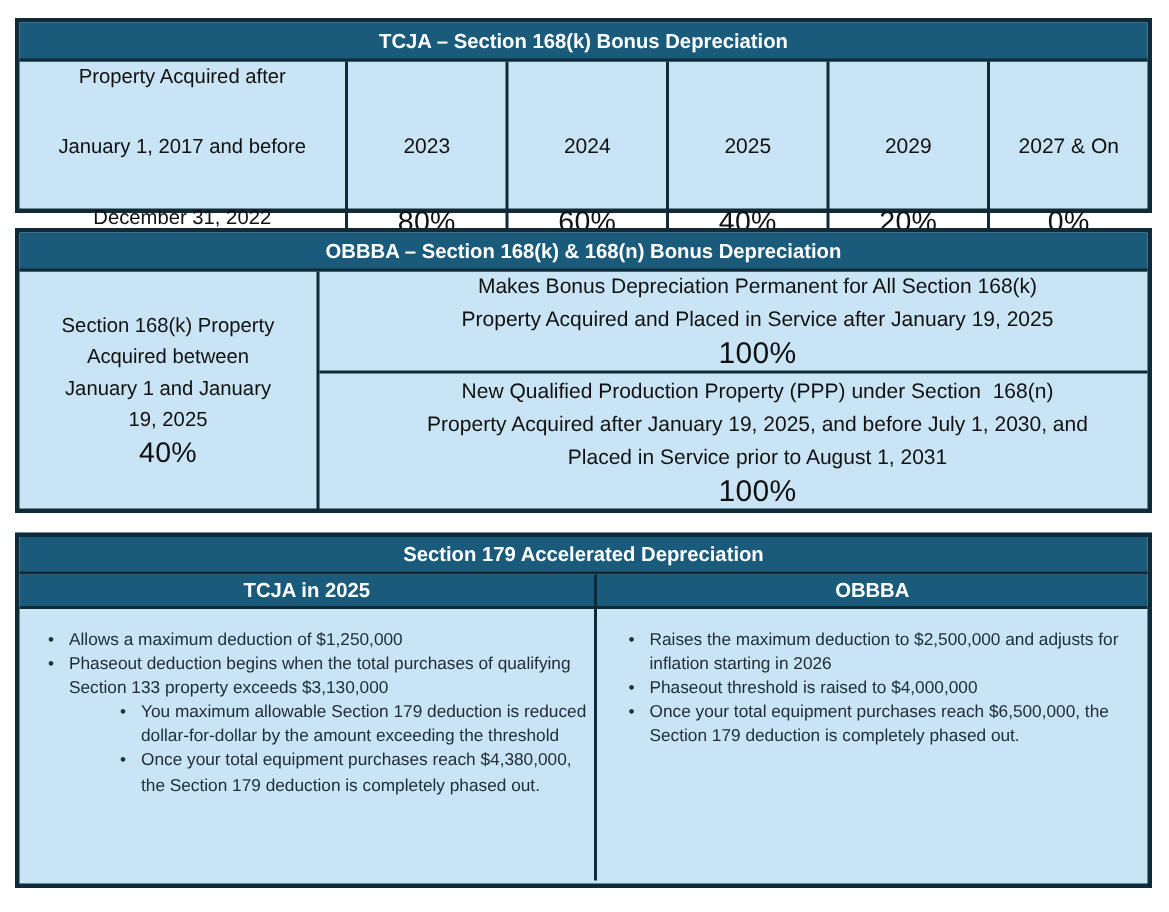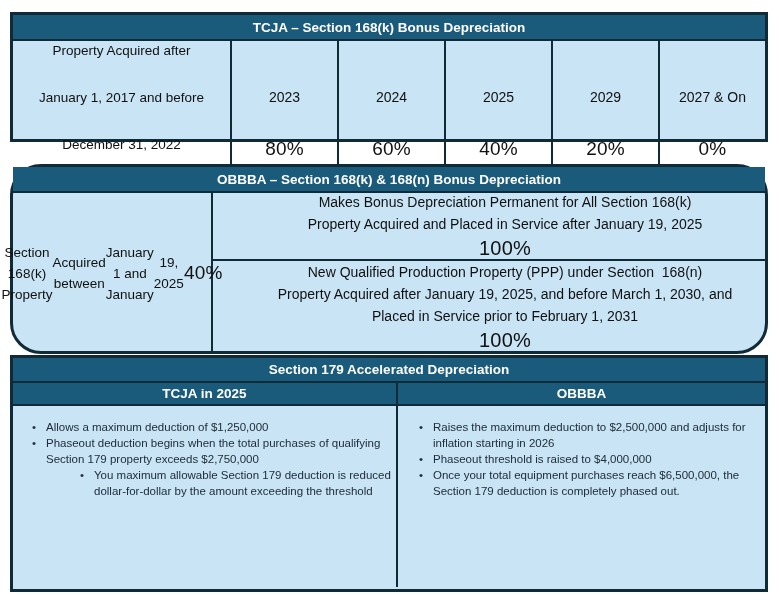--- a/index.html
+++ b/index.html
@@ -13,21 +13,21 @@
     color: #111111;
   }
   .tbl {
     position: absolute;
     left: 10px;
     width: 758px;
     border: 3px solid #102a38;
     background: #c8e4f5;
   }
   #t1 { top: 12px;  height: 130px; }
-  #t2 { top: 164px; height: 190px; border-radius: 31px; }
+  #t2 { top: 152px; height: 190px; }
   #t3 { top: 355px; height: 237px; }
 
   .thead {
     background: #1a5b7b;
     color: #ffffff;
     font-weight: bold;
     font-size: 13.5px;
     text-align: center;
     border-bottom: 2px solid #102a38;
     display: flex;
@@ -60,21 +60,21 @@
   .t2-body {
     display: grid;
     grid-template-columns: 200px 1fr;
     grid-template-rows: 68px 1fr;
     height: calc(100% - 26px);
   }
   .t2-left {
     grid-row: 1 / 3;
     border-right: 2px solid #102a38;
     display: flex;
-    flex-direction: row;
+    flex-direction: column;
     align-items: center;
     justify-content: center;
     text-align: center;
   }
   .t2-left .line { font-size: 13.5px; line-height: 21px; }
   .t2-row {
     display: flex;
     flex-direction: column;
     align-items: center;
     justify-content: center;
@@ -170,41 +170,42 @@
         <div class="line">19, 2025</div>
         <div class="rate-lg">40%</div>
       </div>
       <div class="t2-row first">
         <div class="line">Makes Bonus Depreciation Permanent for All Section 168(k)</div>
         <div class="line">Property Acquired and Placed in Service after January 19, 2025</div>
         <div class="rate-xl">100%</div>
       </div>
       <div class="t2-row">
         <div class="line">New Qualified Production Property (PPP) under Section  168(n)</div>
-        <div class="line">Property Acquired after January 19, 2025, and before March 1, 2030, and</div>
-        <div class="line">Placed in Service prior to February 1, 2031</div>
+        <div class="line">Property Acquired after January 19, 2025, and before July 1, 2030, and</div>
+        <div class="line">Placed in Service prior to August 1, 2031</div>
         <div class="rate-xl">100%</div>
       </div>
     </div>
   </section>
 
   <section class="tbl" id="t3">
     <div class="thead">
       <span>Section 179 Accelerated Depreciation</span>
     </div>
     <div class="t3-subhead">
       <div class="sub-cell left">TCJA in 2025</div>
       <div class="sub-cell">OBBBA</div>
     </div>
     <div class="t3-body">
       <div class="t3-col left">
         <ul class="blist">
           <li>Allows a maximum deduction of $1,250,000</li>
-          <li>Phaseout deduction begins when the total purchases of qualifying Section 179 property exceeds $2,750,000</li>
+          <li>Phaseout deduction begins when the total purchases of qualifying Section 133 property exceeds $3,130,000</li>
           <li class="sub">You maximum allowable Section 179 deduction is reduced dollar-for-dollar by the amount exceeding the threshold</li>
+          <li class="sub">Once your total equipment purchases reach $4,380,000, the Section 179 deduction is completely phased out.</li>
         </ul>
       </div>
       <div class="t3-col">
         <ul class="blist">
           <li>Raises the maximum deduction to $2,500,000 and adjusts for inflation starting in 2026</li>
           <li>Phaseout threshold is raised to $4,000,000</li>
           <li>Once your total equipment purchases reach $6,500,000, the Section 179 deduction is completely phased out.</li>
         </ul>
       </div>
     </div>

